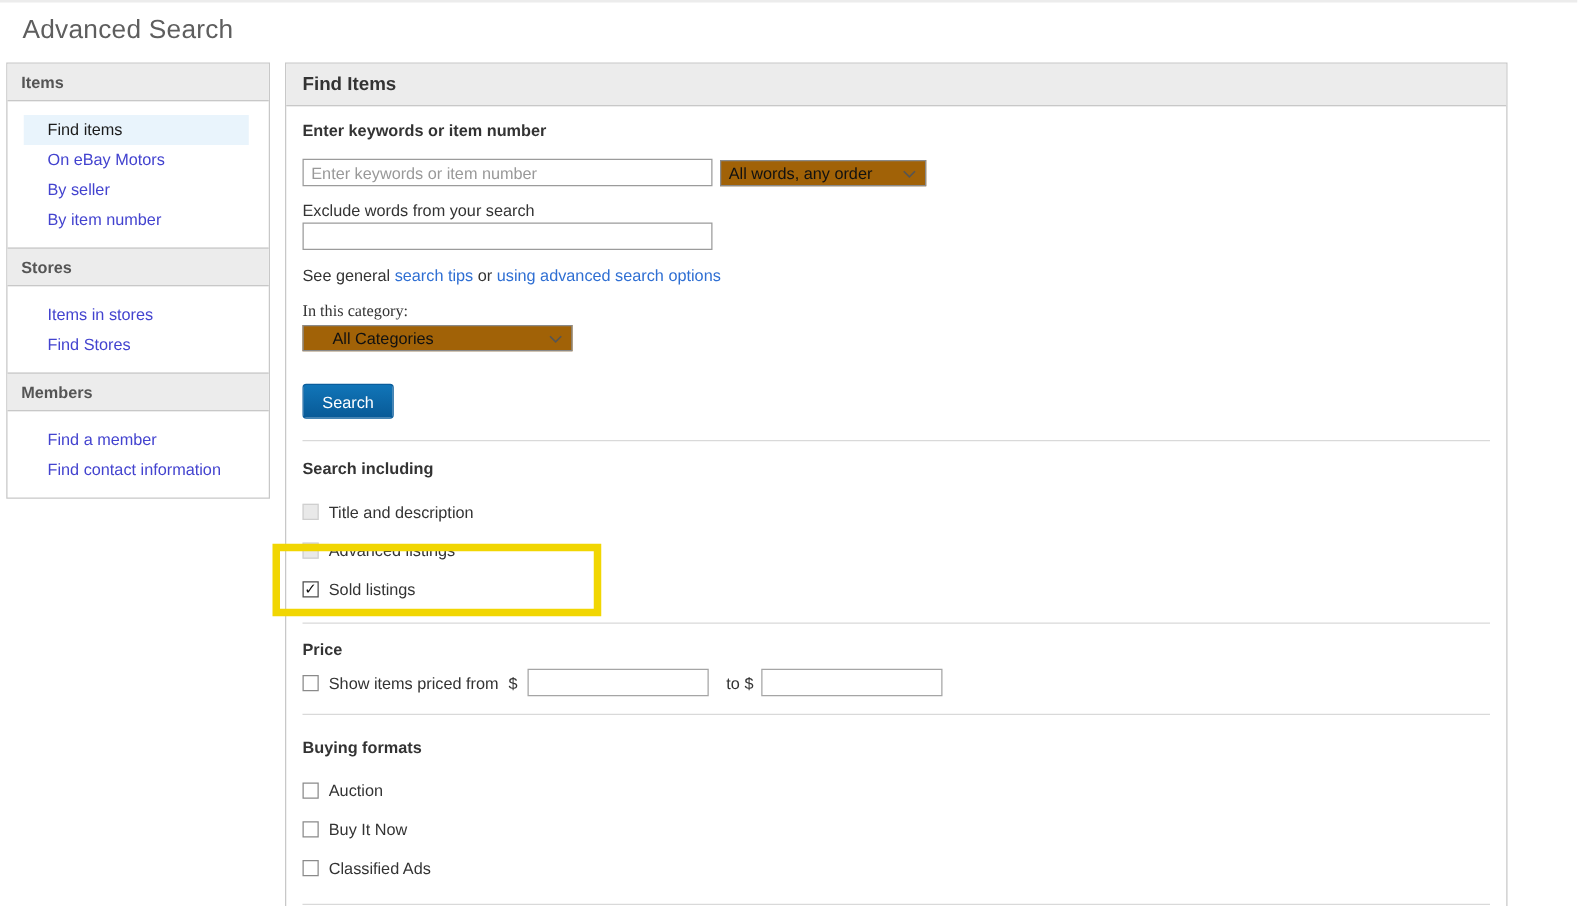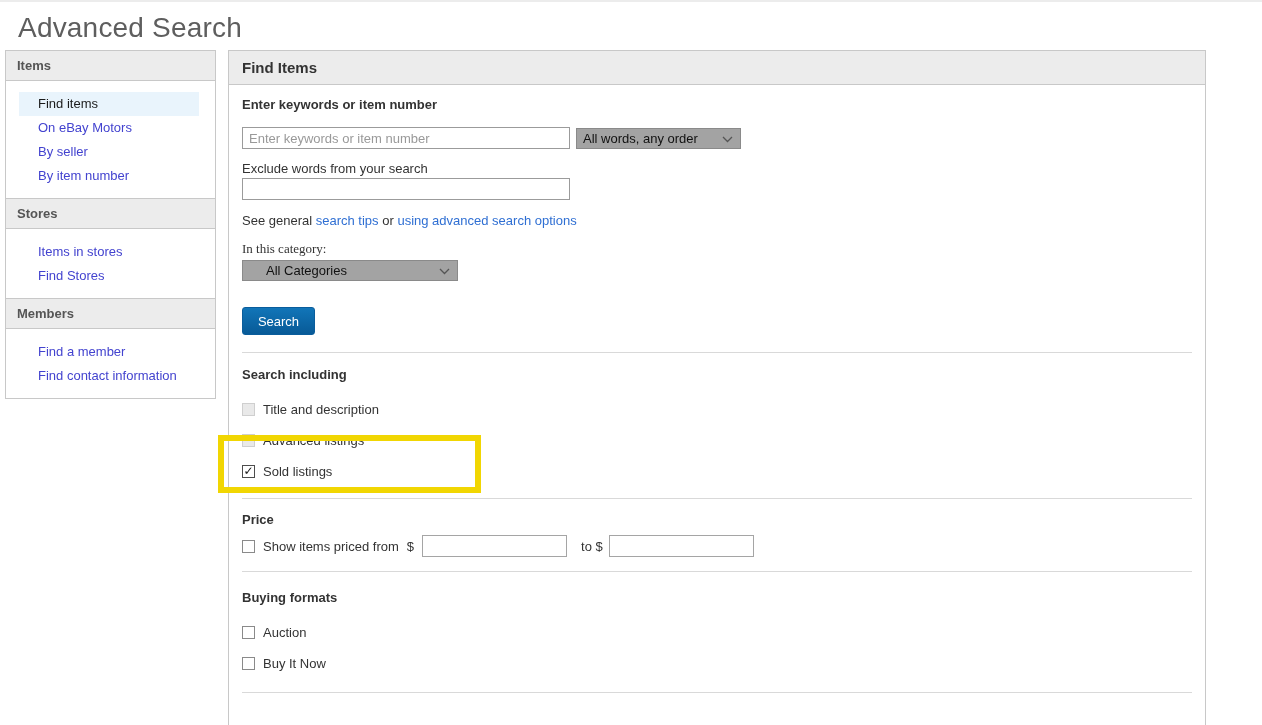--- a/index.html
+++ b/index.html
@@ -13,21 +13,21 @@
     position: relative;
     width: 1262px;
     height: 725px;
     background: #fff;
     overflow: hidden;
     border-top: 2px solid #ececec;
   }
   .page-title {
     position: absolute;
     left: 18px; top: 10px;
-    font-size: 28px;
+    font-size: 21px;
     color: #5e5e5e;
     letter-spacing: 0.2px;
   }
 
   
   .sidebar {
     position: absolute;
     left: 5px; top: 48px;
     width: 211px;
     background: #fff;
@@ -89,21 +89,21 @@
     color: #333;
     background: #fff;
     outline: none;
   }
   .text-input::placeholder { color: #999; opacity: 1; }
 
   .select-box {
     position: relative;
     height: 21px;
     border: 1px solid #8a8a8a;
-    background: #a3a3a3;
+    background: #a16207;
     display: flex;
     align-items: center;
     padding: 0 22px 0 6px;
     cursor: pointer;
     white-space: nowrap;
     color: #111;
   }
   .select-box .chev {
     position: absolute;
     right: 7px; top: 50%;
@@ -294,20 +294,24 @@
 
       <div class="section-title bf-title">Buying formats</div>
       <div class="cb-row first">
         <span class="checkbox"></span>
         <span class="cb-label">Auction</span>
       </div>
       <div class="cb-row">
         <span class="checkbox"></span>
         <span class="cb-label">Buy It Now</span>
       </div>
+      <div class="cb-row">
+        <span class="checkbox"></span>
+        <span class="cb-label">Classified Ads</span>
+      </div>
 
       <div class="divider after-formats"></div>
 
       
 
     </div>
   </div>
 
   <div class="highlight-box"></div>
 

